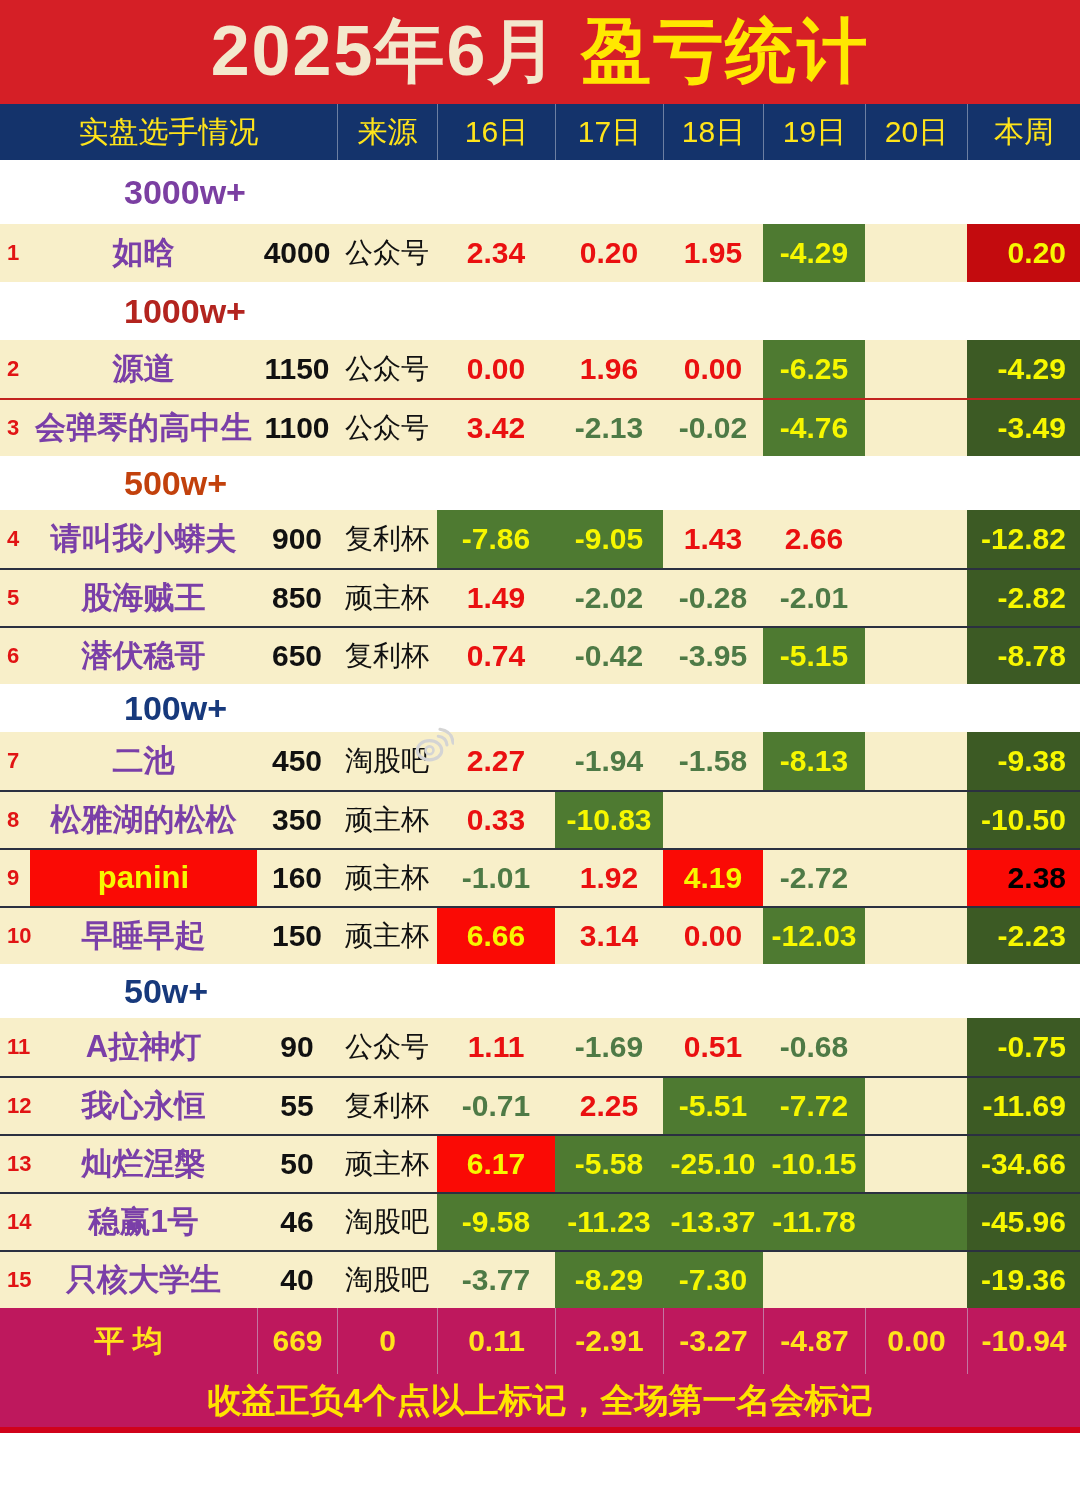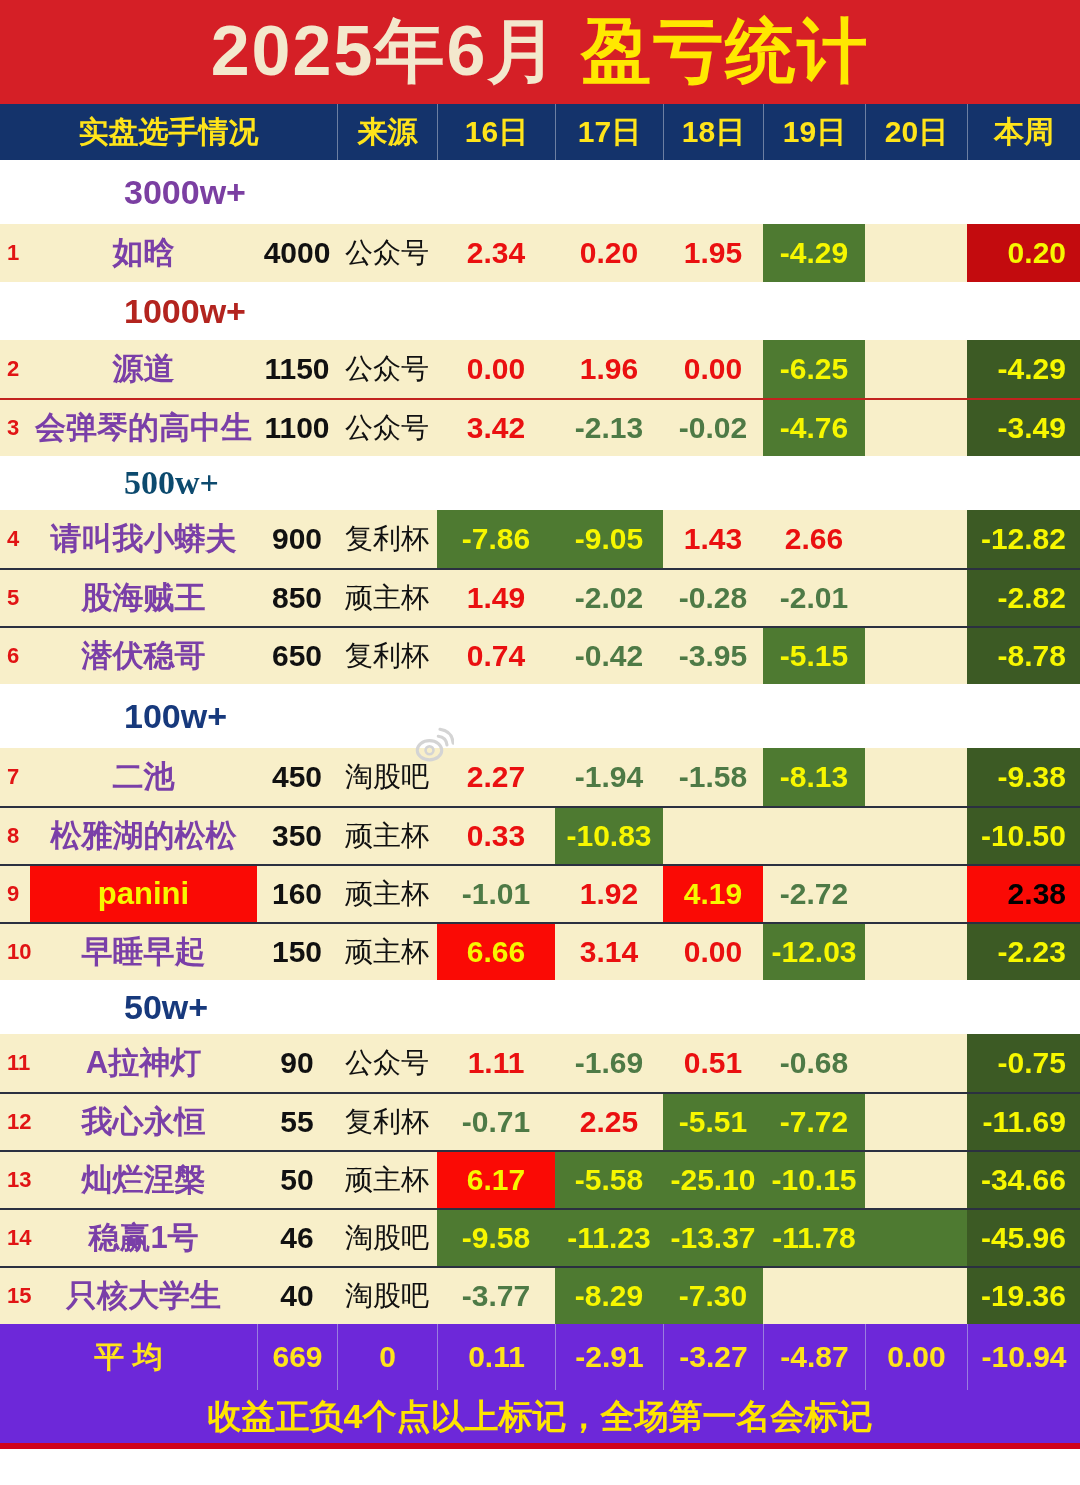--- a/index.html
+++ b/index.html
@@ -16,29 +16,29 @@
   }
   .banner .t1 { color:#f3e8cd; }
   .banner .t2 { color:#ffe800; margin-left:22px; }
   
   .thead {
     height:56px; background:#14336b; display:grid;
     grid-template-columns:337px 100px 118px 108px 100px 102px 102px 113px;
   }
   .thead > div {
     display:flex; align-items:center; justify-content:center;
-    color:#ffe41a; font-weight:bold; font-size:30px;
+    color:#ffe41a; font-weight:normal; font-size:30px;
     border-left:1px solid rgba(215,220,230,.45);
     text-align:right;
   }
   .thead > div:first-child { border-left:none; }
   
   .band { background:#ffffff; display:flex; align-items:center; padding-left:124px;
           font-weight:bold; font-size:34px; }
-  .band.h64{height:64px}.band.h58{height:58px}.band.h54{height:54px}.band.h60{height:64px}
+  .band.h64{height:64px}.band.h58{height:58px}.band.h54{height:54px}.band.h60{height:48px}
   
   .group { position:relative; }
   .group { box-shadow: inset 0 0 0 2px var(--bc); }
   .g-purple { --bc:#7a4fa0; }
   .g-red    { --bc:#c2231f; }
   .g-dark   { --bc:#2b3040; }
   .row {
     height:58px; background:#f8efc9; display:grid;
     grid-template-columns:30px 227px 80px 100px 118px 108px 100px 102px 102px 113px;
   }
@@ -52,21 +52,21 @@
   .pos      { color:#ea1010; }
   .neg      { color:#4e7a46; }
   .neg-hl   { background:#4e7a31; color:#f7f700; }
   .pos-hl   { background:#fa0a05; color:#f7f700; }
   .empty-hl { background:#4e7a31; }
   .wk { justify-content:flex-end; padding-right:14px; }
   .wk-neg        { background:#3c5a24; color:#f7f700; }
   .wk-pos-dark   { background:#c30b0e; color:#f7f700; }
   .wk-pos-bright { background:#fa0a05; color:#000000; }
   
-  .tfoot { background:#6d28d9; }
+  .tfoot { background:#be185d; }
   .avg-row {
     height:66px; display:grid;
     grid-template-columns:257px 80px 100px 118px 108px 100px 102px 102px 113px;
   }
   .avg-row > div {
     display:flex; align-items:center; justify-content:center;
     color:#ffe41a; font-weight:bold; font-size:30px;
     border-left:1px solid rgba(200,210,230,.5);
   }
   .avg-row > div:first-child { border-left:none; }
@@ -137,21 +137,21 @@
           <div class="cell c-amt">1100</div>
           <div class="cell c-src">公众号</div>
           <div class="cell pos">3.42</div>
           <div class="cell neg">-2.13</div>
           <div class="cell neg">-0.02</div>
           <div class="cell neg-hl">-4.76</div>
           <div class="cell empty"></div>
           <div class="cell wk wk-neg">-3.49</div>
         </div>
       </div>
-      <div class="band h54" style="color: #0c4a6e; font-family: Liberation Serif, serif;">500w+</div>
+      <div class="band h54" style="color: #c2410c;">500w+</div>
       <div class="group g-dark">
         <div class="row">
           <div class="cell c-num">4</div>
           <div class="cell c-name">请叫我小蟒夫</div>
           <div class="cell c-amt">900</div>
           <div class="cell c-src">复利杯</div>
           <div class="cell neg-hl">-7.86</div>
           <div class="cell neg-hl">-9.05</div>
           <div class="cell pos">1.43</div>
           <div class="cell pos">2.66</div>

